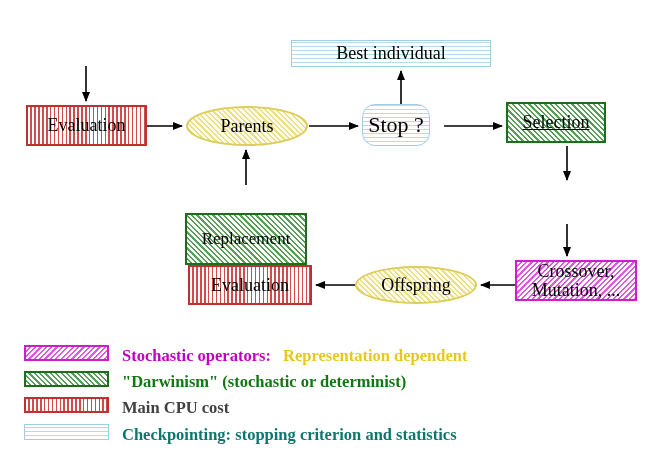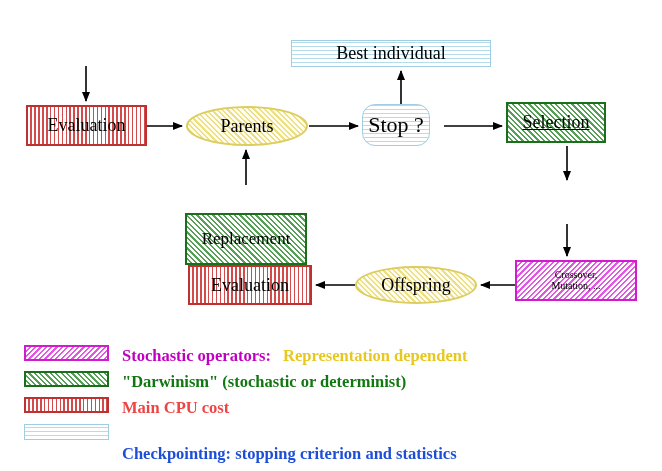--- a/index.html
+++ b/index.html
@@ -43,21 +43,21 @@
     border-radius:50%;
     color:#ea8f8f;
     font-size:22px;
     background:transparent;
   }
   #arrow-layer{position:absolute;left:0;top:0;pointer-events:none;}
   #arrow-layer line{stroke:#000;stroke-width:1.6;}
   
   .legend-swatch{position:absolute;left:24px;width:85px;height:16px;box-sizing:border-box;}
   .legend-text{position:absolute;left:122px;font-weight:bold;font-size:16.5px;white-space:nowrap;}
-  .two-line span{display:block;font-size:10px;}
+  .two-line span{display:block;font-size:18px;}
 </style>
 </head>
 <body>
 
 <div id="canvas">
 
   <svg id="arrow-layer" width="662" height="471">
     <defs>
       <marker id="ah" markerWidth="11" markerHeight="10" refX="9" refY="4" orient="auto" markerUnits="userSpaceOnUse">
         <path d="M0,0 L10,4 L0,8 Z" fill="#000"></path>
@@ -104,19 +104,19 @@
     <div class="legend-swatch hatch-magenta" style="top:345px;"></div>
     <div class="legend-text" style="top:346px;">
       <span style="color:#c000c0;">Stochastic operators:</span>
       <span style="color:#e8c820;padding-left:8px;">Representation dependent</span>
     </div>
 
     <div class="legend-swatch hatch-green" style="top:371px;"></div>
     <div class="legend-text" style="top:372px;color:#117711;">"Darwinism" (stochastic or determinist)</div>
 
     <div class="legend-swatch stripe-red" style="top:397px;"></div>
-    <div class="legend-text" style="top:398px;color:#ef4444;">Main CPU cost</div>
+    <div class="legend-text" style="top:398px;color:#404040;">Main CPU cost</div>
 
     <div class="legend-swatch stripe-cyan" style="top:424px;"></div>
-    <div class="legend-text" style="top:444px;color:#1d4ed8;">Checkpointing: stopping criterion and statistics</div>
+    <div class="legend-text" style="top:425px;color:#0f766e;">Checkpointing: stopping criterion and statistics</div>
   </div>
 
 </div>
 
 </body></html>

